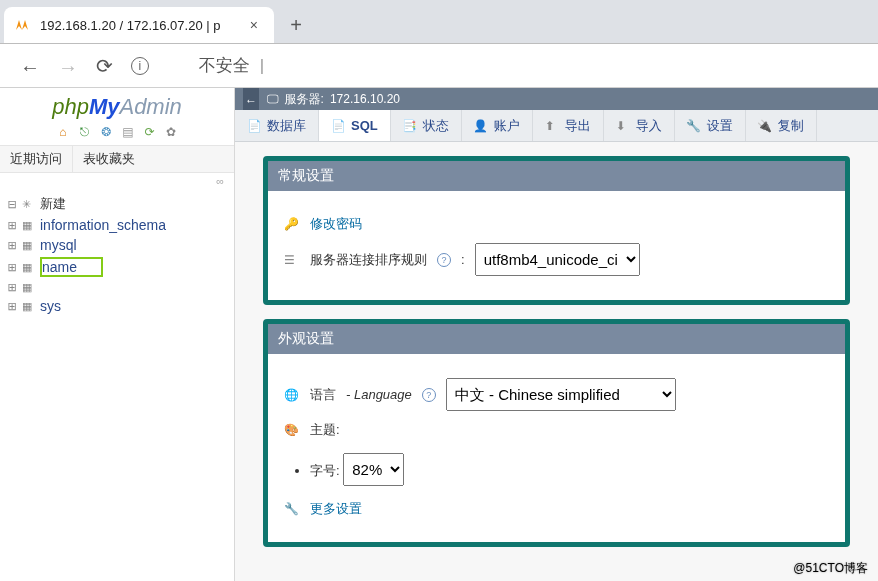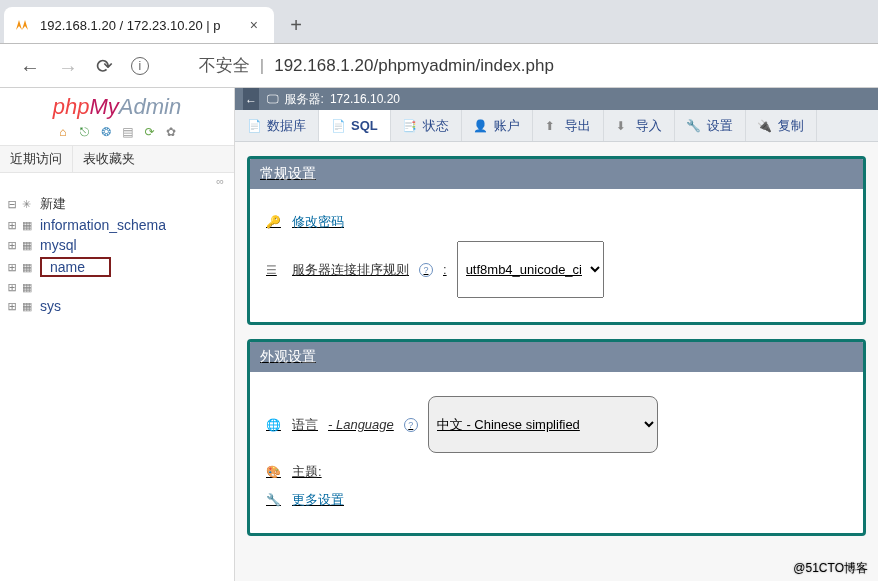--- a/index.html
+++ b/index.html
@@ -17,82 +17,81 @@
   .navbtn.disabled { color: #bbb; }
   .urlbox { flex: 1; display: flex; align-items: center; gap: 10px; font-size: 17px; color: #3a3a3a; }
   .urlbox .info { width: 18px; height: 18px; border: 1.5px solid #666; border-radius: 50%; display: flex; align-items: center; justify-content: center; font-size: 12px; color: #666; }
   .urlbox .warn { color: #555; margin-left: 40px; }
   .urlbox .sep { color: #999; }
 
   
   .app { display: flex; height: calc(100% - 88px); position: relative; }
   .sidebar { width: 235px; background: #fff; border-right: 1px solid #d8d8d8; }
   .logo { text-align: center; padding: 6px 0 2px; font-family: Georgia, serif; font-size: 22px; font-style: italic; }
-  .logo .p1 { color: #ef4444; } .logo .p2 { color: #be185d; font-weight: 400; } .logo .p3 { color: #889bb1; margin-top: 20px; }
+  .logo .p1 { color: #4d7c0f; } .logo .p2 { color: #1d4ed8; font-weight: 700; } .logo .p3 { color: #889bb1; margin-top: 20px; }
   .quick { text-align: center; font-size: 13px; color: #777; padding: 2px 0 6px; }
   .quick span { margin: 0 2px; display:inline-block; width:14px; height:14px; font-size:12px; }
   .qh { color:#d97c0e; } .qv { color:#3a8f3a; } .qp { color:#4a90c0; } .qd { color:#999; } .qr { color:#6aa84f; } .qg { color:#888; }
 
   .sidetabs { display: flex; background: #f6f6f6; border-top: 1px solid #e5e5e5; border-bottom: 1px solid #e5e5e5; font-size: 13px; align-items: flex-end; }
   .sidetab { padding: 4px 10px; border-right: 1px solid #e5e5e5; cursor: pointer; color: #333; }
   .sidetab:last-child { border-right: none; }
   .recenticon { text-align: right; padding: 2px 10px; color: #aaa; font-size: 11px; }
   .tree { padding: 4px 2px 4px 6px; font-size: 14px; color: #2b4a8b; }
   .tree .node { display: flex; align-items: center; gap: 4px; padding: 2px 0; cursor: pointer; }
   .tree .exp { width: 12px; text-align: center; color: #888; font-size: 11px; }
   .tree .dbicon { width: 14px; color: #888; font-size: 11px; }
   .tree .new { color: #333; font-size: 13px; }
-  .tree .boxed { border: 2px solid #7f1d1d; padding: 0 24px 0 8px; }
+  .tree .boxed { border: 2px solid #84cc16; padding: 0 24px 0 0; }
 
   .main { flex: 1; background: #f7f7f7; overflow: hidden; }
   .srvbar { height: 22px; background: #6b7b8e; color: #fff; font-size: 12px; display: flex; align-items: center; padding: 0 8px; gap: 6px; }
   .collapse { width: 16px; height: 100%; background: #4a5a6e; display:flex; align-items:center; justify-content:center; cursor:pointer; margin-right:2px; }
   .tabs { display: flex; background: #eaedf0; border-bottom: 1px solid #d0d4d8; height: 32px; }
   .tabitem { display: flex; align-items: center; gap: 6px; padding: 0 12px; font-size: 13px; color: #2b4a8b; border-right: 1px solid #d7dbdf; cursor: pointer; }
   .tabitem .ti { width: 14px; font-size: 12px; color: #888; }
   .tabitem.active { background: #fff; font-weight: 600; }
 
-  .panel { margin: 14px 12px; background: #fff; border: 3px solid #0f766e; border-radius: 4px; overflow: hidden; text-decoration: underline; }
+  .panel { margin: 14px 28px; background: #fff; border: 5px solid #0f766e; border-radius: 4px; overflow: hidden; }
   .panel-h { background: #7a8aa0; color: #fff; font-size: 14px; padding: 6px 10px; }
   .panel-b { padding: 14px 16px; font-size: 13px; color: #333; }
   .row { display: flex; align-items: center; gap: 10px; margin: 10px 0; }
   .row .ric { width: 16px; font-size: 12px; color: #888; }
   .row a { color: #0369a1; text-decoration: none; cursor: pointer; }
   .help { width: 14px; height: 14px; border: 1px solid #6a8fbf; border-radius: 50%; display: flex; align-items: center; justify-content: center; font-size: 9px; color: #6a8fbf; }
-  select { font-size: 13px; padding: 19px 4px; }
+  select { font-size: 15px; padding: 6px 4px; }
   ul.plain { list-style: disc; padding-left: 26px; margin: 6px 0; }
   ul.plain li { padding: 4px 0; }
 
   .watermark { position: absolute; bottom: 4px; right: 10px; color: #000000; font-size: 12px; pointer-events: none; text-shadow: 0 0 2px #999; }
 </style>
 </head>
 <body>
 
 <div class="tabbar">
   <div class="tab">
     <span class="favicon">
       <svg viewBox="0 0 18 18" width="18" height="18">
           <path d="M2 14 L5 4 L8 14 L5 10 Z M8 14 L11 4 L14 14 L11 10 Z" fill="#f29111"></path>
         </svg>
     </span>
-    <span>192.168.1.20 / 172.23.10.20 | p</span>
+    <span>192.168.1.20 / 172.16.07.20 | p</span>
     <span class="close">×</span>
   </div>
   <div class="newtab">+</div>
 </div>
 
 <div class="addrbar">
   <span class="navbtn">←</span>
   <span class="navbtn disabled">→</span>
   <span class="navbtn">⟳</span>
   <div class="urlbox">
     <span class="info">i</span>
     <span class="warn">不安全</span>
     <span class="sep">|</span>
-    <span>192.168.1.20/phpmyadmin/index.php</span>
   </div>
 </div>
 
 <div class="app">
   <div class="sidebar">
     <div class="logo">
       <span class="p1">php</span><span class="p2">My</span><span class="p3">Admin</span>
     </div>
     <div class="quick">
       <span class="qh">⌂</span>
@@ -201,26 +200,32 @@
     </div>
 
     <div class="panel">
       <div class="panel-h">外观设置</div>
       <div class="panel-b">
         <div class="row">
           <span class="ric">🌐</span>
           <span>语言</span>
           <i>- <span>Language</span></i>
           <span class="help">?</span>
-          <select style="min-width:230px;border-radius:8px;"><option>中文 - Chinese simplified</option></select>
+          <select style="min-width:230px;"><option>中文 - Chinese simplified</option></select>
         </div>
         <div class="row">
           <span class="ric">🎨</span>
           <span>主题:</span>
         </div>
+        <ul class="plain">
+          <li>
+            <span>字号:</span>
+            <select><option>82%</option></select>
+          </li>
+        </ul>
         <div class="row">
           <span class="ric">🔧</span>
           <a>更多设置</a>
         </div>
       </div>
     </div>
   </div>
 
   <div class="watermark">@51CTO博客</div>
 </div>

